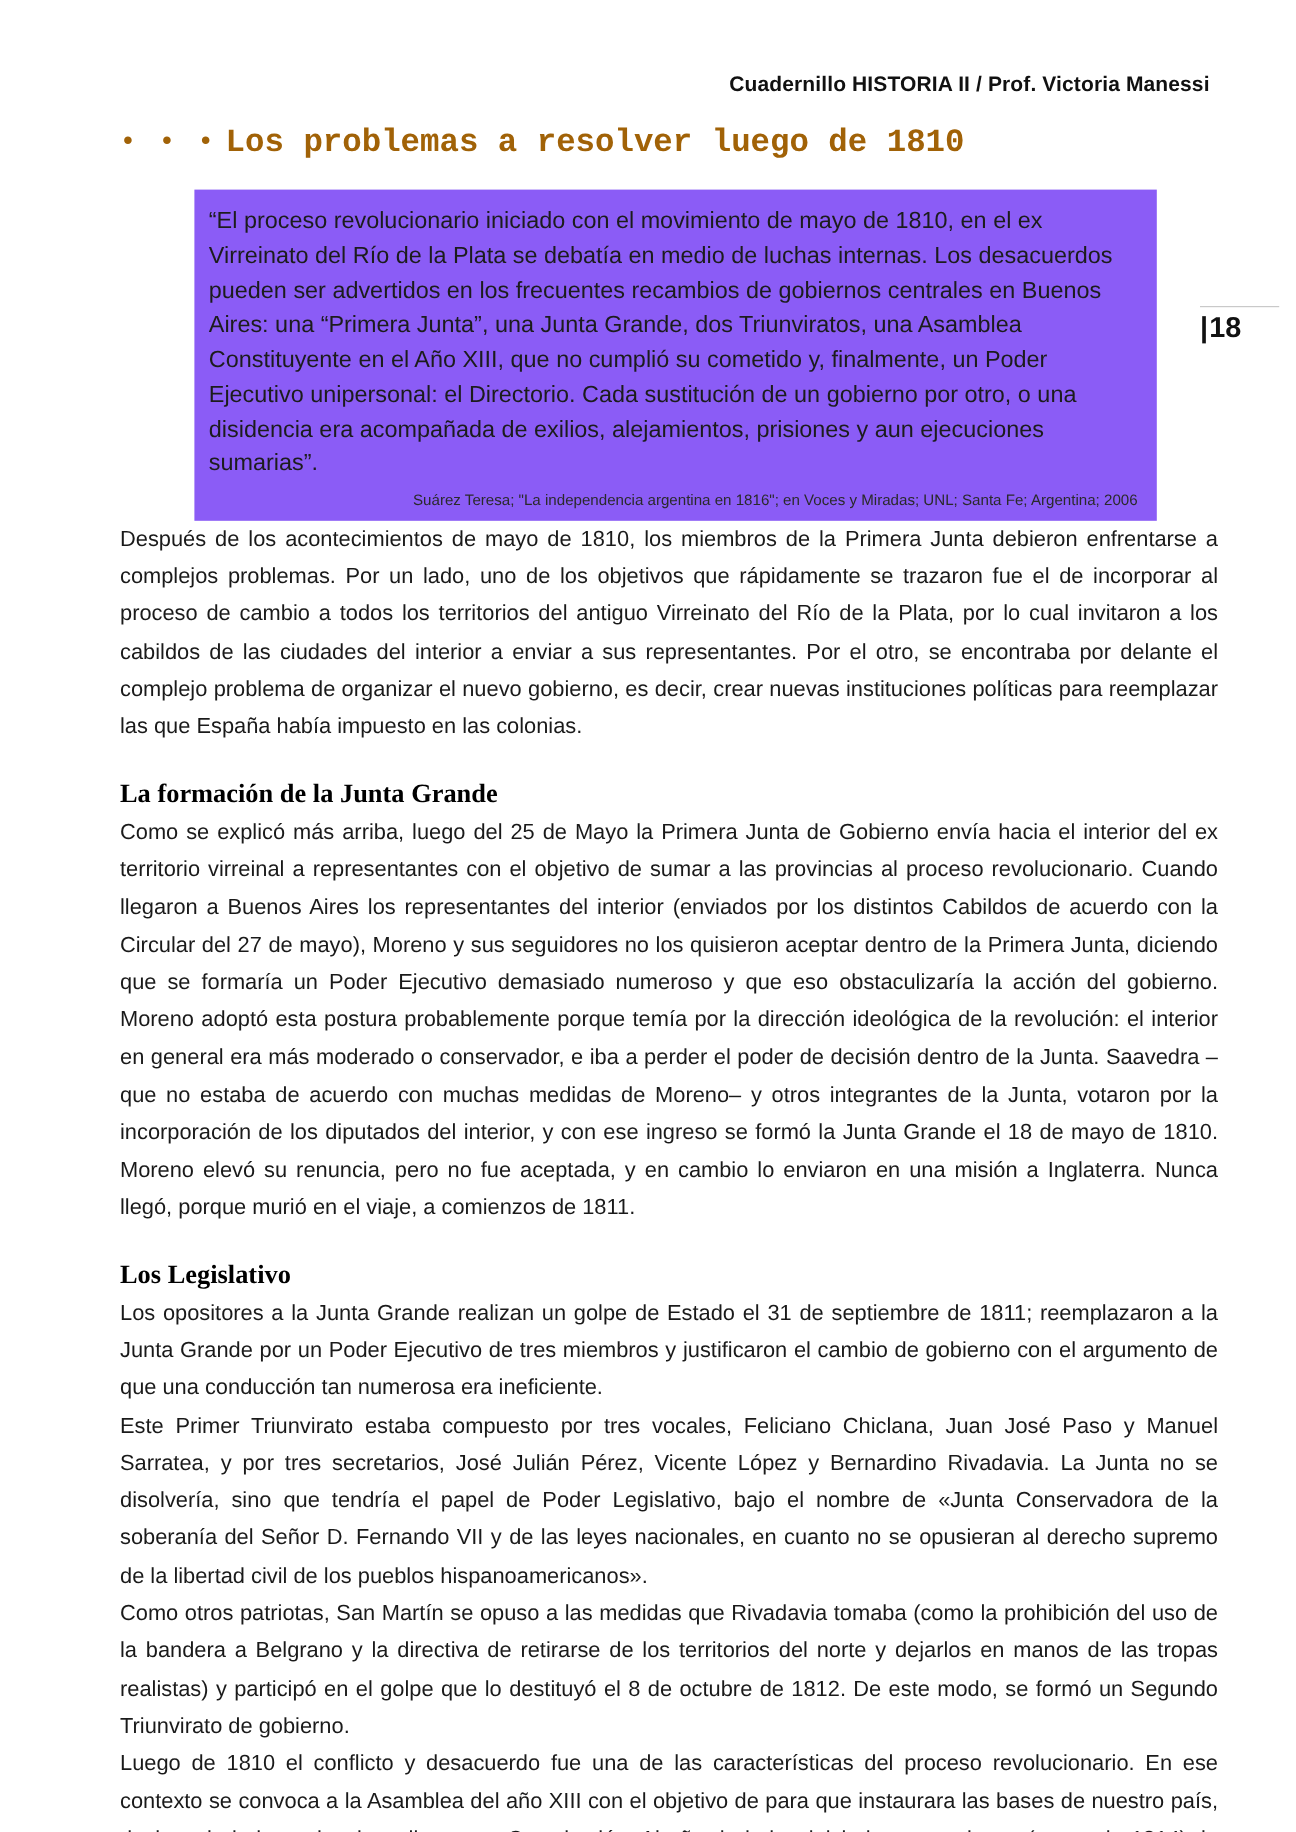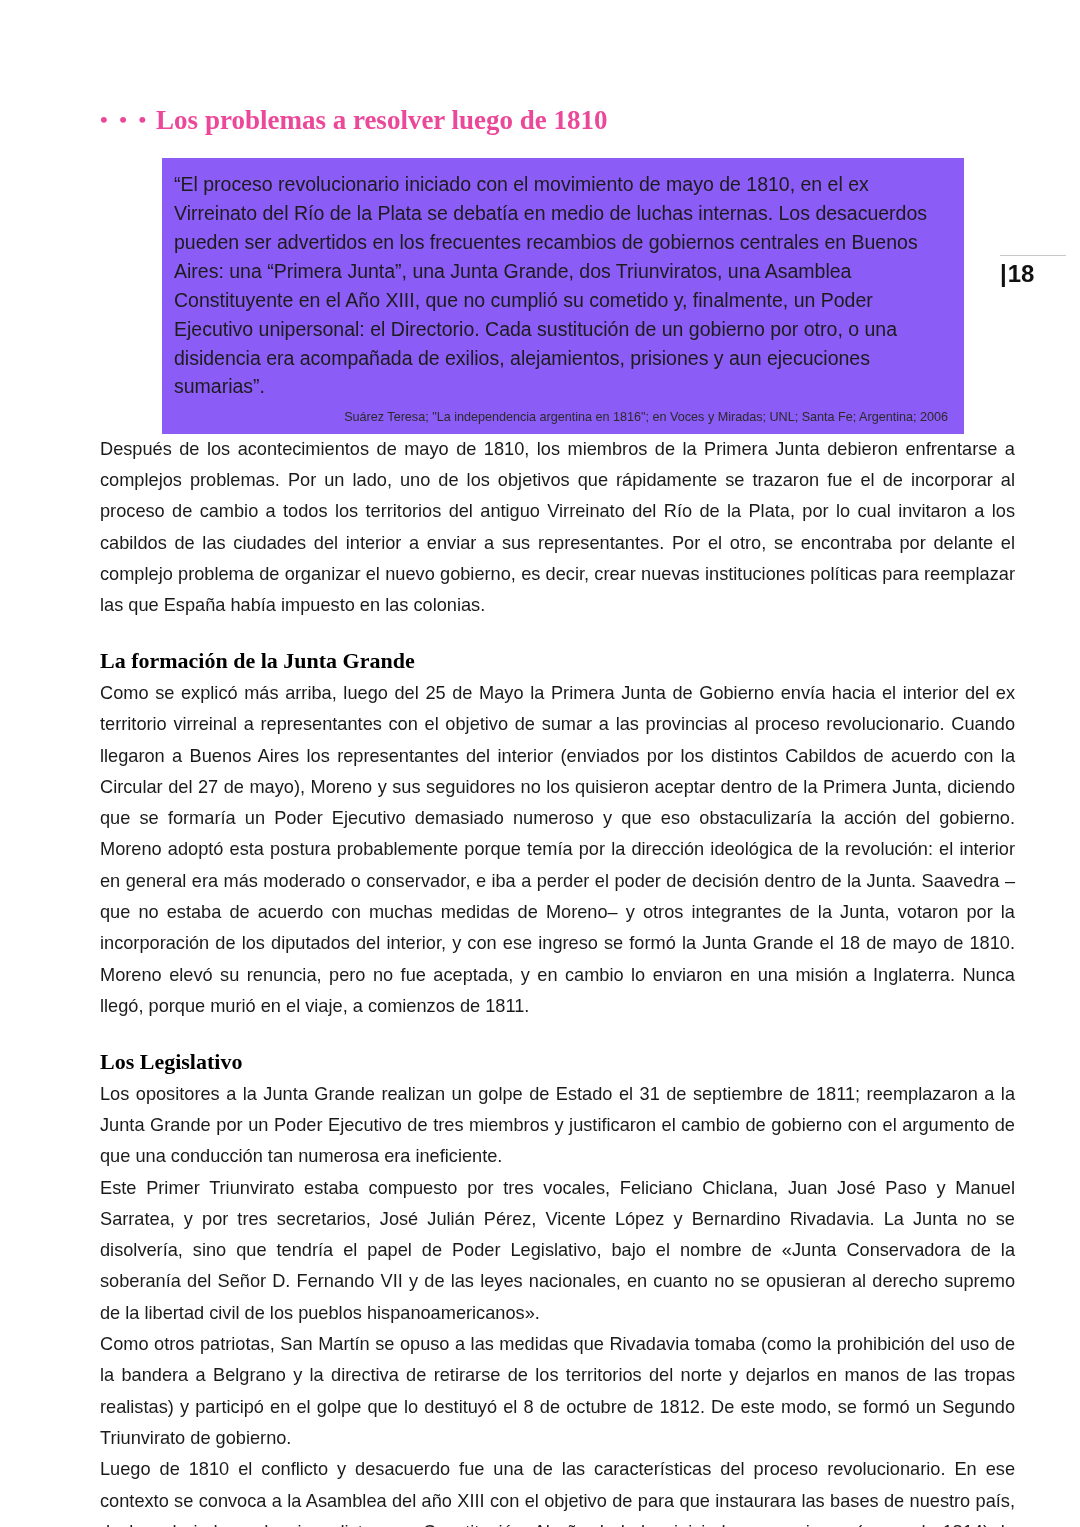--- a/index.html
+++ b/index.html
@@ -63,24 +63,24 @@
   
   .content {
     position: absolute;
     left: 100px;
     top: 104px;
     width: 915px;
   }
 
   
   .doc-title {
-    font-family: Liberation Serif, serif;
+    font-family: Liberation Mono, monospace;
     font-weight: bold;
     font-size: 27px;
-    color: #ec4899;
+    color: #a16207;
     margin: 0 0 22px 0;
     line-height: 1.2;
     white-space: nowrap;
   }
   .doc-title .bullets {
     letter-spacing: 3px;
     margin-right: 7px;
     font-size: 22px;
     vertical-align: 2px;
   }
@@ -132,20 +132,21 @@
   }
   .tight {
     margin-top: 0;
   }
 </style>
 </head>
 <body>
 
 <div class="page">
 
+  <div class="running-header">Cuadernillo HISTORIA II / Prof. Victoria Manessi</div>
 
   <div class="page-marker">
     <div class="rule"></div>
     <div class="num"><span class="bar">|</span><span>18</span></div>
   </div>
 
   <div class="content">
 
     <h1 class="doc-title"><span class="bullets">• • •</span><span>Los problemas a resolver luego de 1810</span></h1>
 

